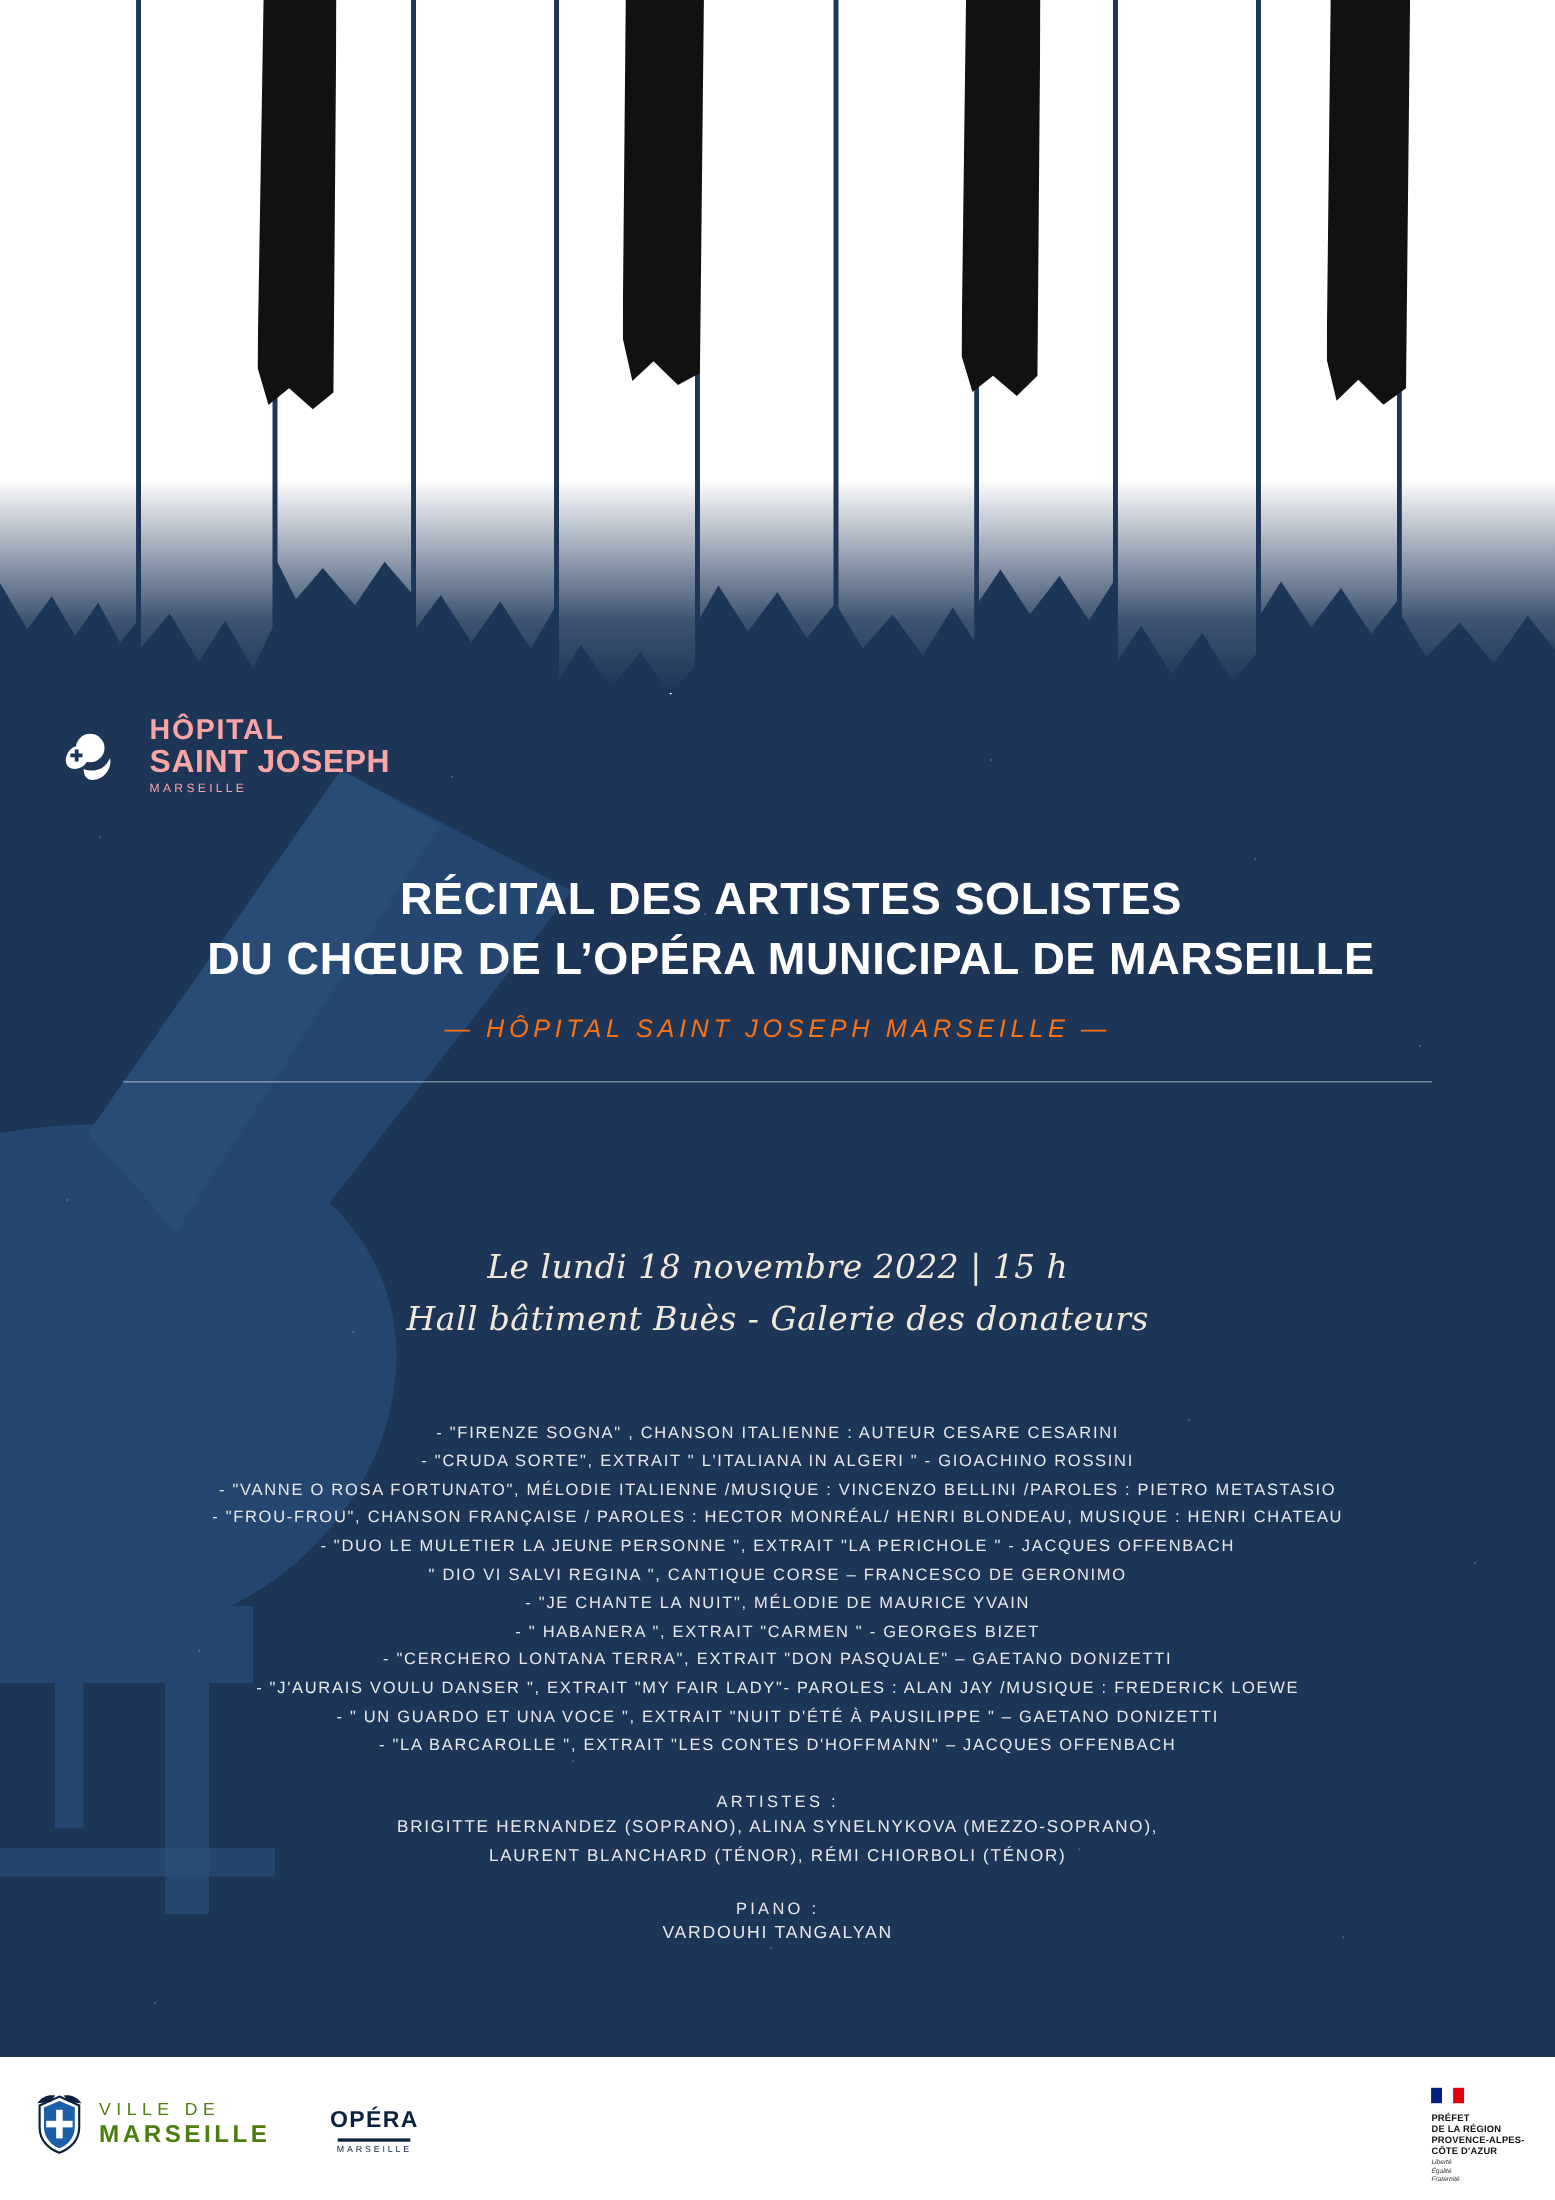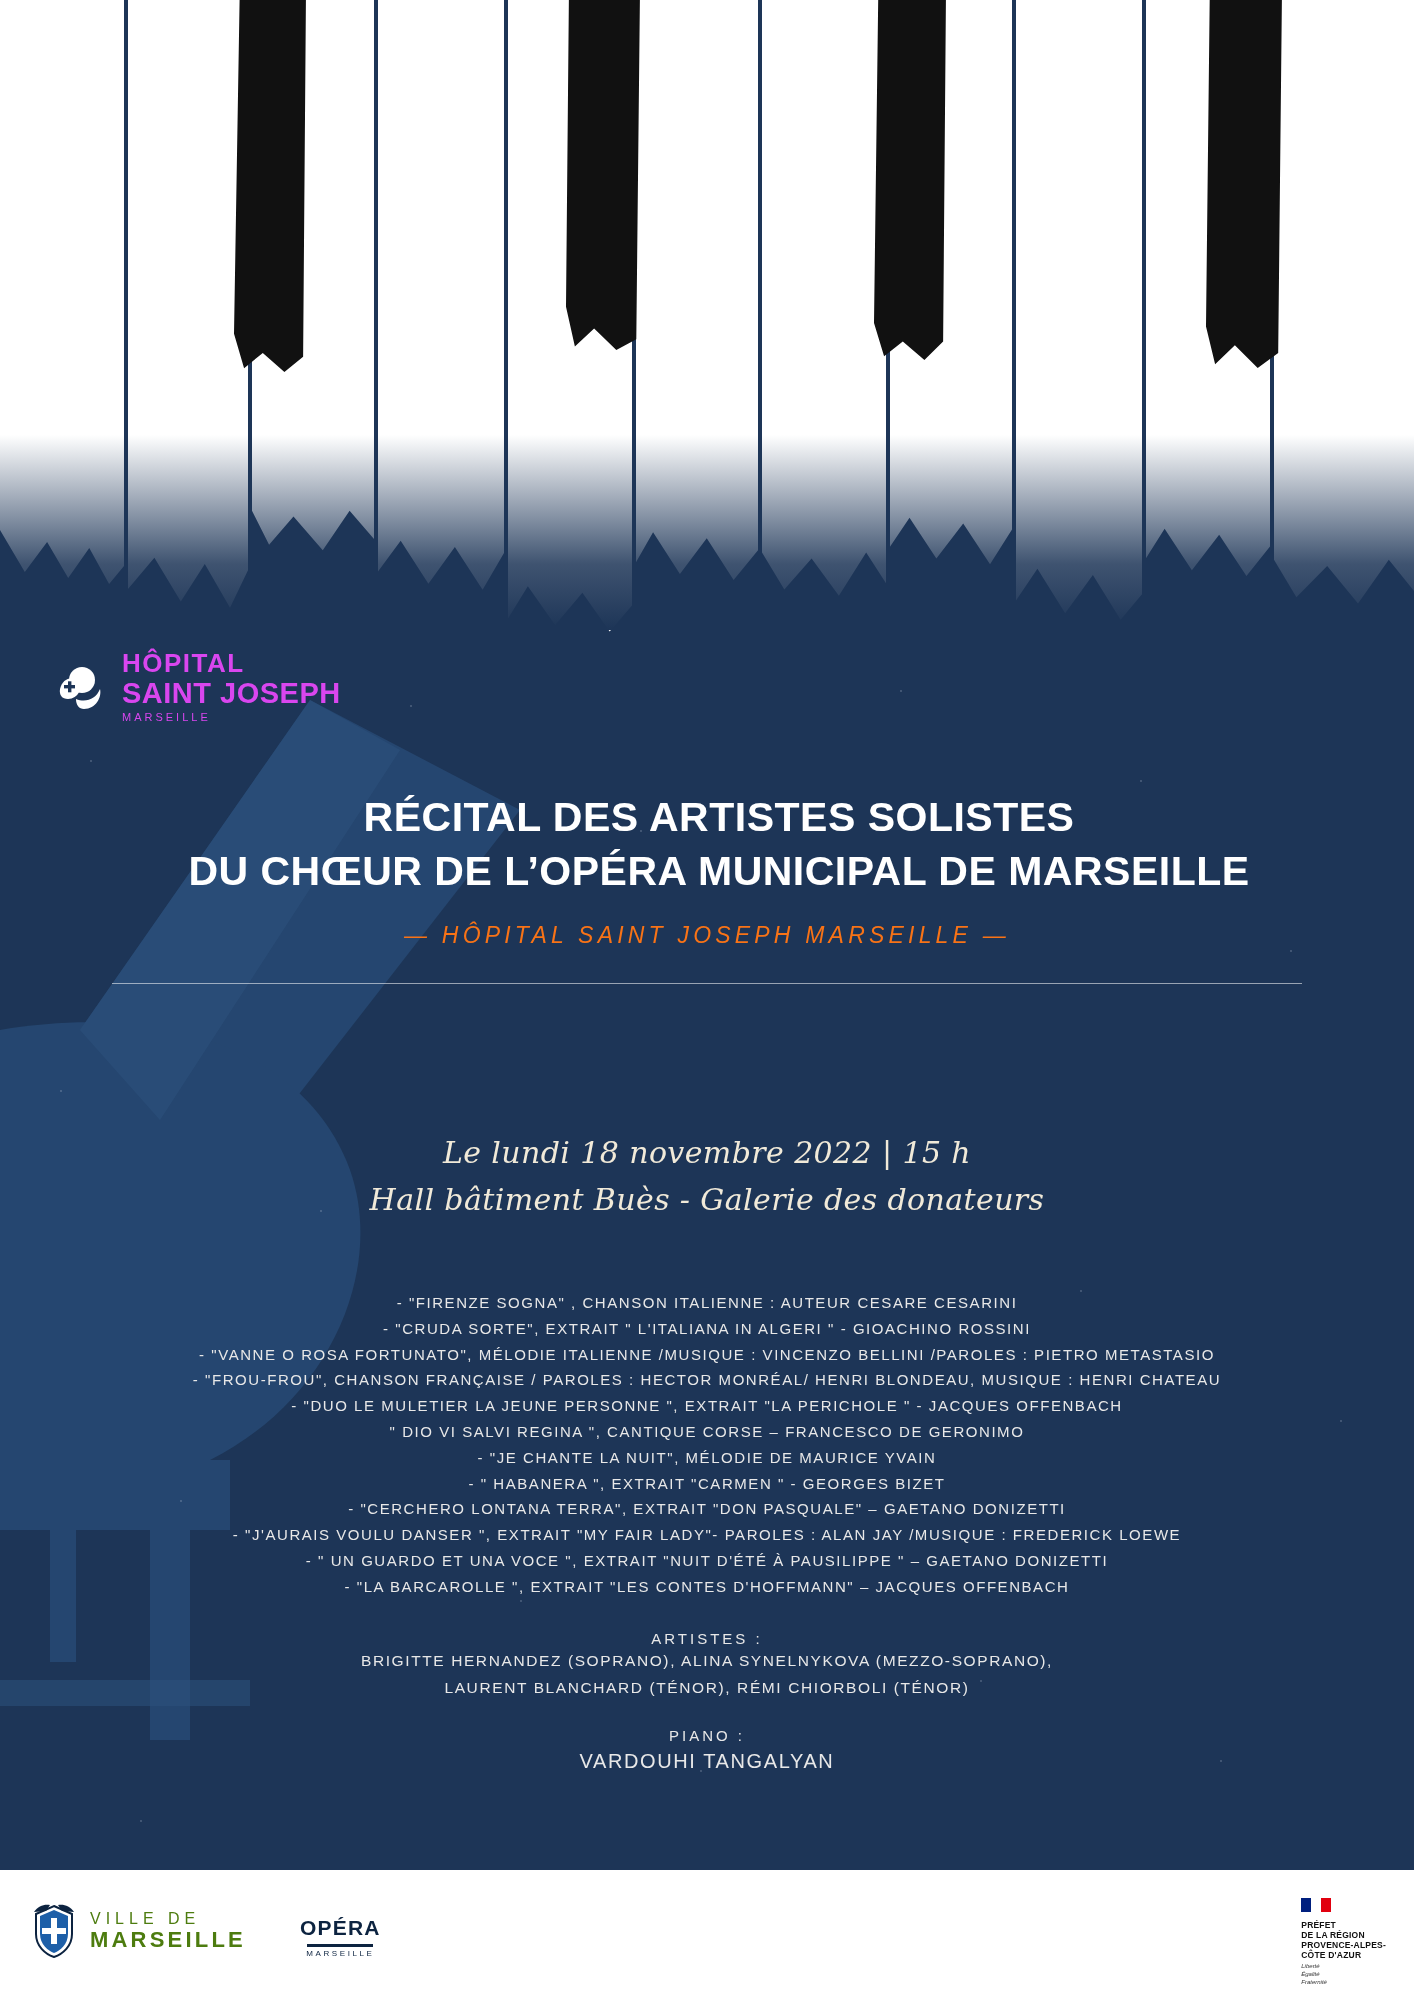--- a/index.html
+++ b/index.html
@@ -61,22 +61,22 @@
     border-radius:50%;
     width:2px; height:2px;
     opacity:.55;
   }
 
   
   .hospital-logo {
     position:absolute;
     left:52px; top:650px;
     z-index:30;
-    display:flex; align-items:center; gap:14px;
-    color:#d946ef;
+    display:flex; align-items:center; gap:28px;
+    color:#fca5a5;
   }
   .hl-mark {
     width:56px; height:56px;
     flex:0 0 56px;
     position:relative;
   }
   .hl-text { line-height:1; }
   .hl-line1 {
     font-size:26px; font-weight:bold; letter-spacing:1.5px;
   }
@@ -163,21 +163,21 @@
   }
   .artists .names {
     font-size:15.5px; letter-spacing:1.6px; line-height:1.75;
     text-transform:uppercase;
   }
   .artists .piano-heading {
     margin-top:26px;
     font-size:15px; letter-spacing:3px; text-transform:uppercase;
   }
   .artists .pianist {
-    font-size:20px; letter-spacing:1.6px; text-transform:uppercase;
+    font-size:16px; letter-spacing:1.6px; text-transform:uppercase;
     line-height:1.75;
   }
 
   
   .footer {
     position:absolute; left:0; bottom:0;
     width:1414px; height:130px;
     z-index:50;
     background:#ffffff;
   }

